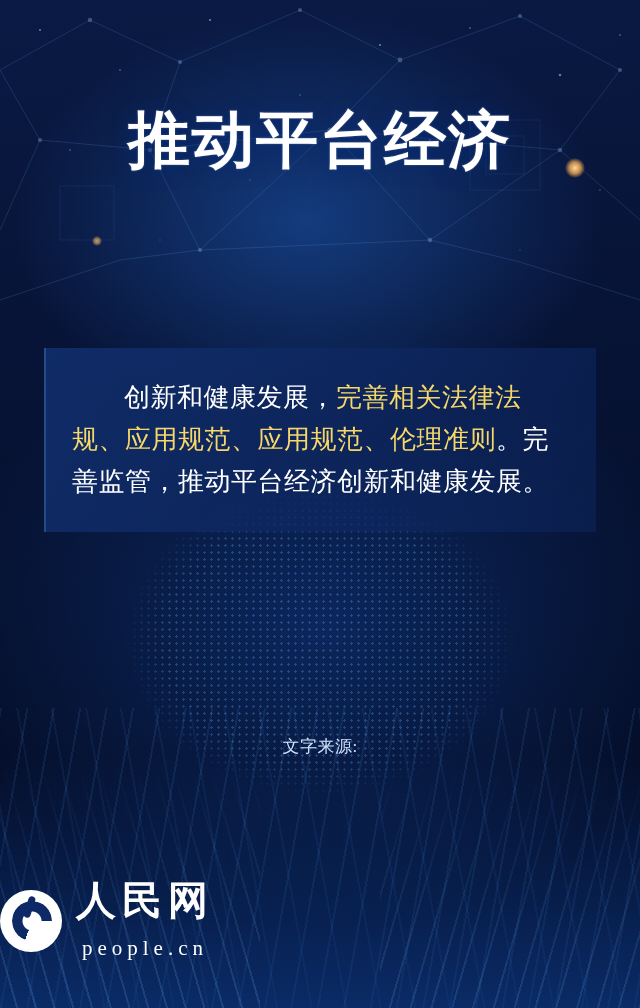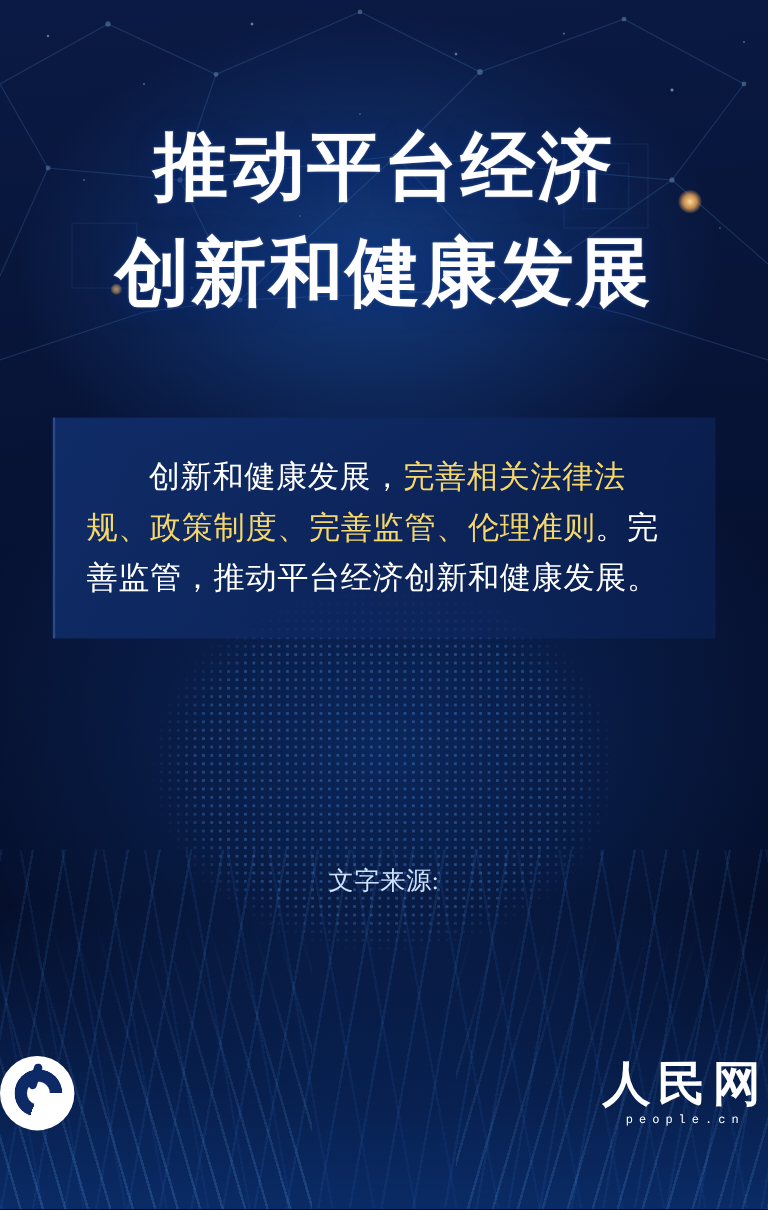--- a/index.html
+++ b/index.html
@@ -134,38 +134,38 @@
     line-height: 1.62;
     letter-spacing: 0.5px;
     text-indent: 2em;
     margin: 0;
   }
   .hl { color: #f6d76a; }
 
   .source {
     position: absolute;
     left: 0;
-    top: 716px;
+    top: 732px;
     width: 640px;
     text-align: center;
     color: #cfe3ff;
     font-family: "Liberation Serif", serif;
-    font-size: 21px;
+    font-size: 17px;
     line-height: 1.75;
   }
   .source .l1 { display: block; letter-spacing: .5px; }
   .source .l2 { display: block; letter-spacing: .5px; }
 
   .logo-wrap {
     position: absolute;
     left: 0;
     top: 880px;
     width: 640px;
     display: flex;
-    justify-content: space-between;
+    justify-content: flex-start;
     align-items: center;
     gap: 14px;
   }
   .logo-mark {
     width: 62px;
     height: 62px;
     border-radius: 50%;
     background: #ffffff;
     position: relative;
     flex: 0 0 auto;
@@ -194,24 +194,24 @@
   .logo-cn {
     color: #ffffff;
     font-family: "Liberation Serif", serif;
     font-weight: bold;
     font-size: 40px;
     letter-spacing: 6px;
     line-height: 1.05;
   }
   .logo-en {
     color: #ffffff;
-    font-family: Liberation Mono, monospace;
-    font-size: 10px;
+    font-family: Liberation Serif, serif;
+    font-size: 21px;
     letter-spacing: 5px;
-    margin-top: 4px;
+    margin-top: 14px;
   }
 </style>
 </head>
 <body>
 
 <div id="poster">
 
   <div class="bg-layer">
     <div class="stars"></div>
 
@@ -255,25 +255,24 @@
     <div class="rays-right"></div>
 
     <div class="glow-dot" style="left:565px; top:158px; width:20px; height:20px;"></div>
     <div class="glow-dot" style="left:92px; top:236px; width:10px; height:10px; opacity:.7;"></div>
   </div>
 
   <div class="content">
 
     <div class="headline">
       <span class="line">推动平台经济</span>
-      <span class="line">创新和健康发展</span>
     </div>
 
     <div class="quote-card">
-      <p class="quote-text"><span>创新和健康发展，</span><span class="hl">完善相关法律法规、政策制度、完善监管、伦理准则</span><span>。完善监管，推动平台经济创新和健康发展。</span></p>
+      <p class="quote-text"><span>创新和健康发展，</span><span class="hl">完善相关法律法规、应用规范、应用规范、伦理准则</span><span>。完善监管，推动平台经济创新和健康发展。</span></p>
     </div>
 
     <div class="source">
       <span class="l1">文字来源:</span>
     </div>
 
     <div class="logo-wrap">
       <div class="logo-mark"></div>
       <div class="logo-text">
         <span class="logo-cn">人民网</span>

